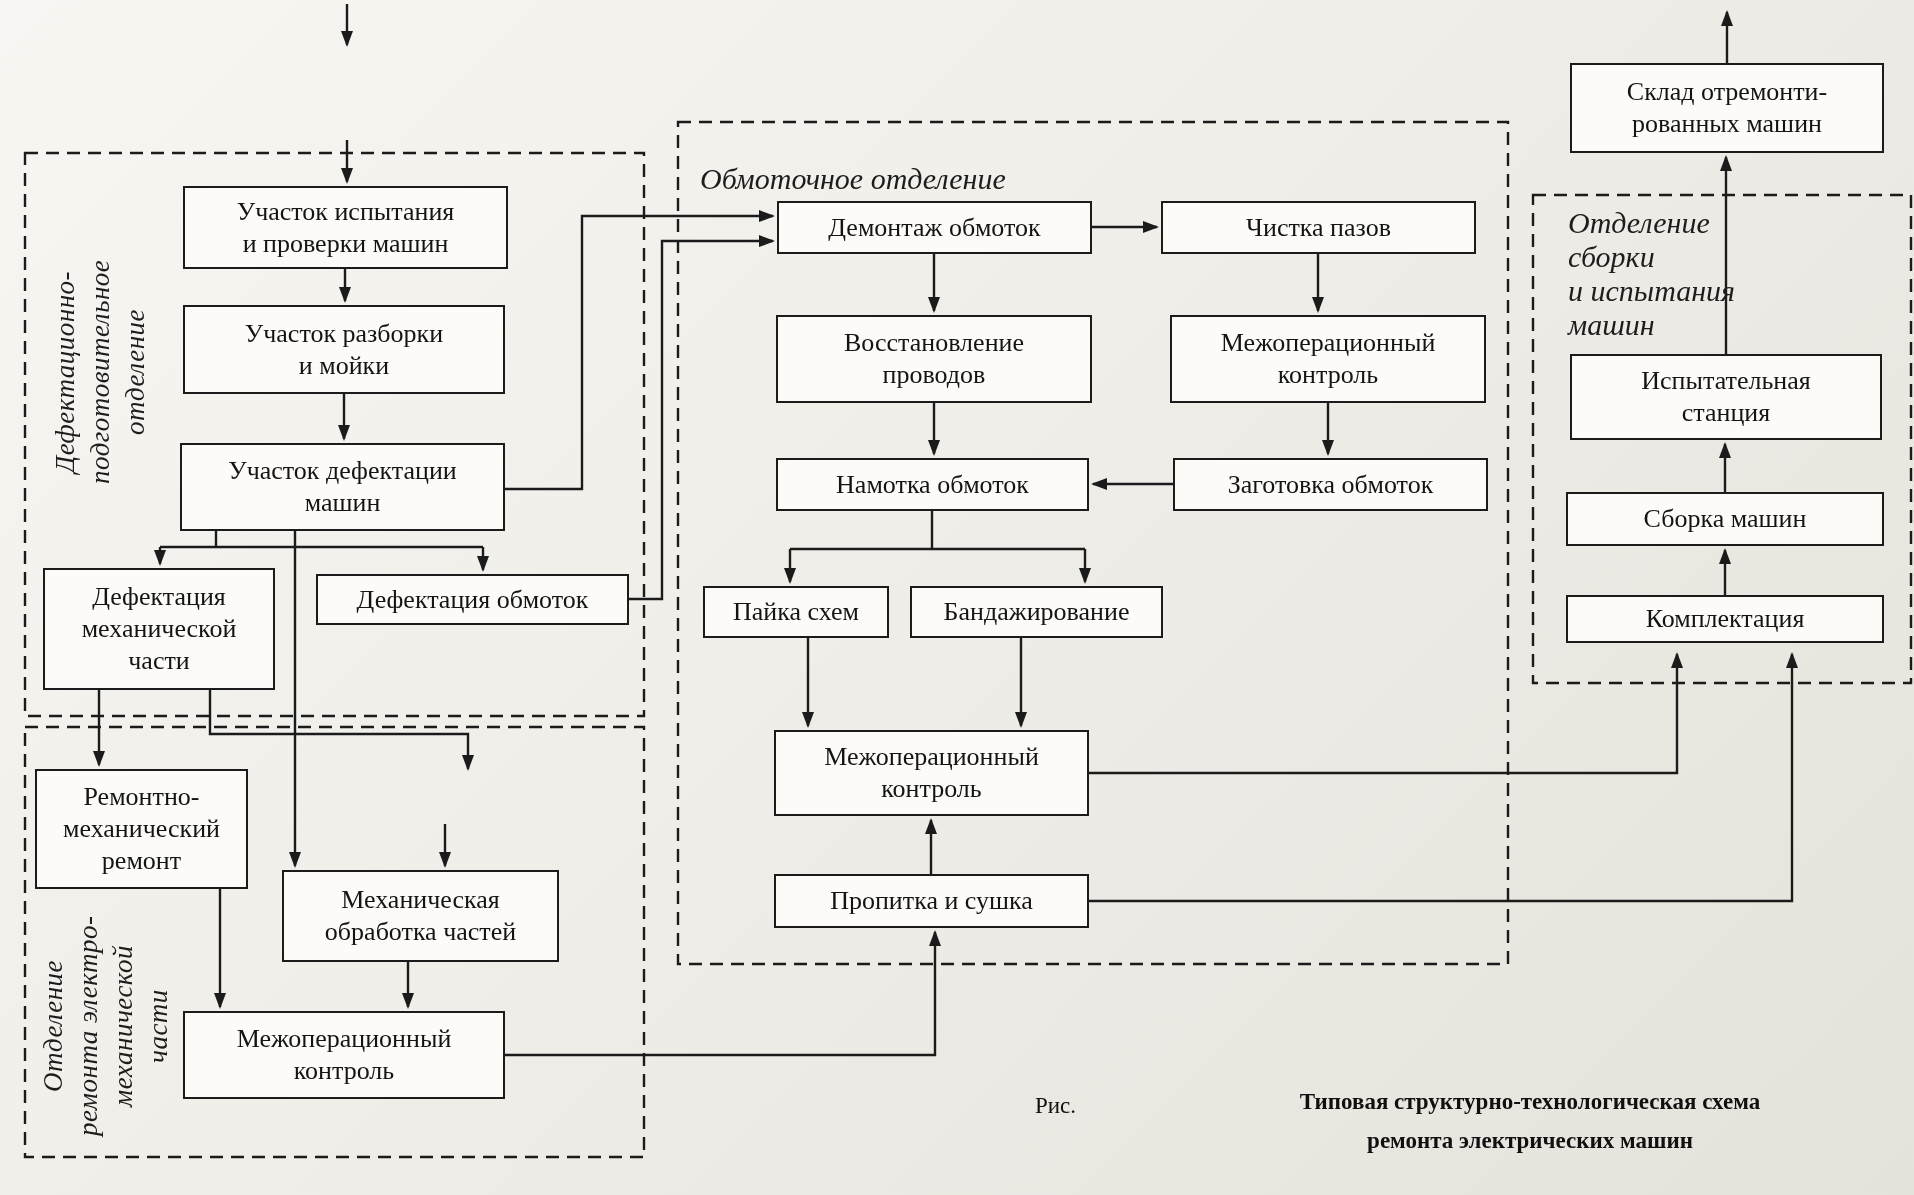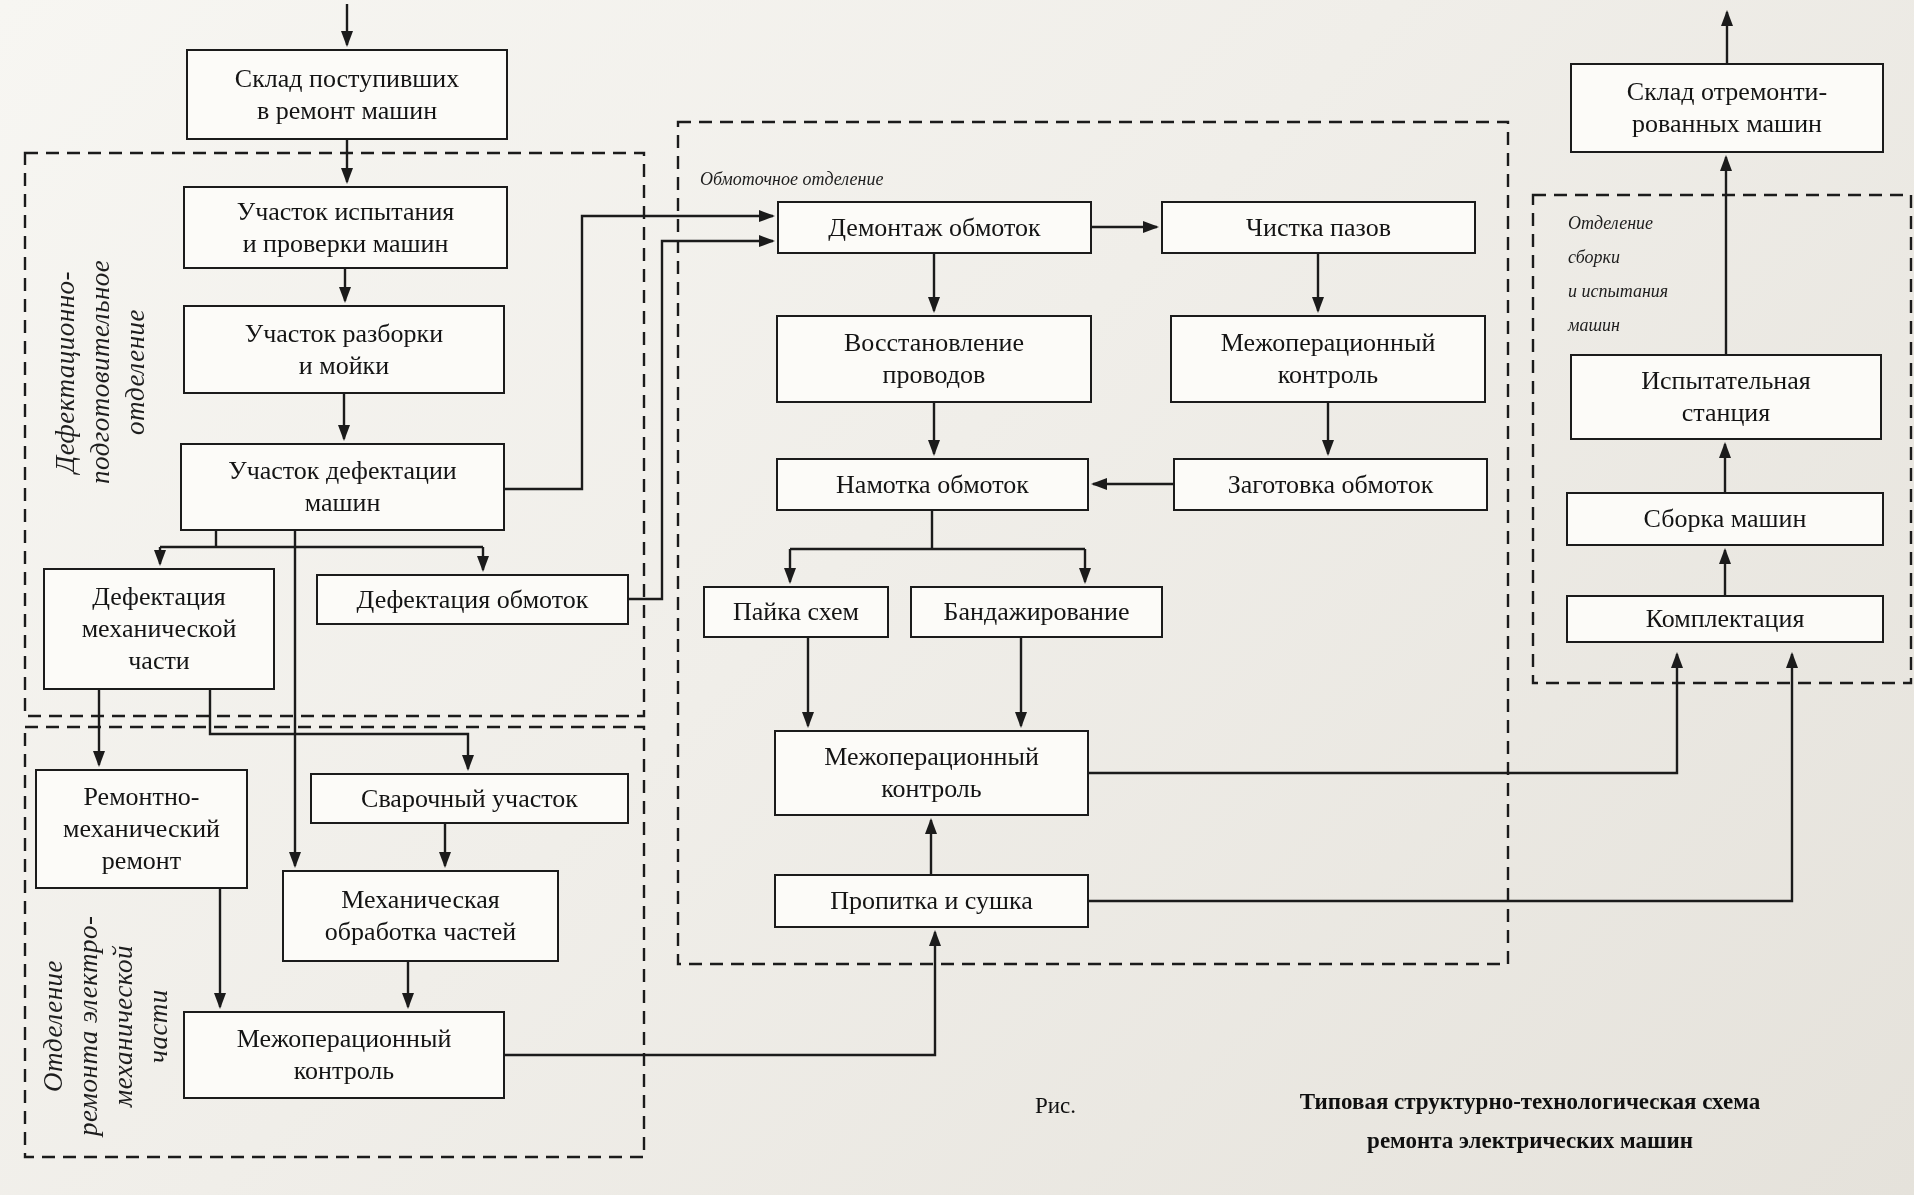--- a/index.html
+++ b/index.html
@@ -14,21 +14,21 @@
     position:absolute; z-index:2; display:flex; align-items:center; justify-content:center;
     text-align:center; background:#fcfbf8; border:2.4px solid #1b1b1b;
     font-size:26px; line-height:32px; white-space:pre-line; padding:4px 8px; color:#141414;
   }
   .vlabel {
     position:absolute; z-index:2; writing-mode:vertical-rl; transform:rotate(180deg);
     font-style:italic; font-size:27px; line-height:35px; white-space:pre-line;
     text-align:center; letter-spacing:.5px; color:#1d1d1d;
   }
   .hlabel {
-    position:absolute; z-index:2; font-style:italic; font-size:18px; line-height:34px;
+    position:absolute; z-index:2; font-style:italic; font-size:30px; line-height:34px;
     white-space:pre-line; color:#1d1d1d;
   }
   .caption { position:absolute; z-index:2; font-size:23px; line-height:39px; color:#101010; }
   .caption.bold { font-weight:700; }
 </style>
 </head>
 <body>
 
 <div id="stage">
 
@@ -82,36 +82,33 @@
 
       <path d="M1089 773 L1677 773 L1677 654" marker-end="url(#arr)"></path>
       <path d="M1089 901 L1792 901 L1792 654" marker-end="url(#arr)"></path>
       <path d="M1725 595 L1725 550" marker-end="url(#arr)"></path>
       <path d="M1725 492 L1725 444" marker-end="url(#arr)"></path>
       <path d="M1726 354 L1726 157" marker-end="url(#arr)"></path>
       <path d="M1727 63 L1727 12" marker-end="url(#arr)"></path>
     </g>
   </svg>
 
-  <div class="node" style="left:186px;top:49px;width:322px;height:91px">Склад поступивших
-в ремонт машин</div>
   <div class="node" style="left:183px;top:186px;width:325px;height:83px">Участок испытания
 и проверки машин</div>
   <div class="node" style="left:183px;top:305px;width:322px;height:89px">Участок разборки
 и мойки</div>
   <div class="node" style="left:180px;top:443px;width:325px;height:88px">Участок дефектации
 машин</div>
   <div class="node" style="left:43px;top:568px;width:232px;height:122px">Дефектация
 механической
 части</div>
   <div class="node" style="left:316px;top:574px;width:313px;height:51px">Дефектация обмоток</div>
   <div class="node" style="left:35px;top:769px;width:213px;height:120px">Ремонтно-
 механический
 ремонт</div>
-  <div class="node" style="left:310px;top:773px;width:319px;height:51px">Сварочный участок</div>
   <div class="node" style="left:282px;top:870px;width:277px;height:92px">Механическая
 обработка частей</div>
   <div class="node" style="left:183px;top:1011px;width:322px;height:88px">Межоперационный
 контроль</div>
 
   <div class="node" style="left:777px;top:201px;width:315px;height:53px">Демонтаж обмоток</div>
   <div class="node" style="left:1161px;top:201px;width:315px;height:53px">Чистка пазов</div>
   <div class="node" style="left:776px;top:315px;width:316px;height:88px">Восстановление
 проводов</div>
   <div class="node" style="left:1170px;top:315px;width:316px;height:88px">Межоперационный

